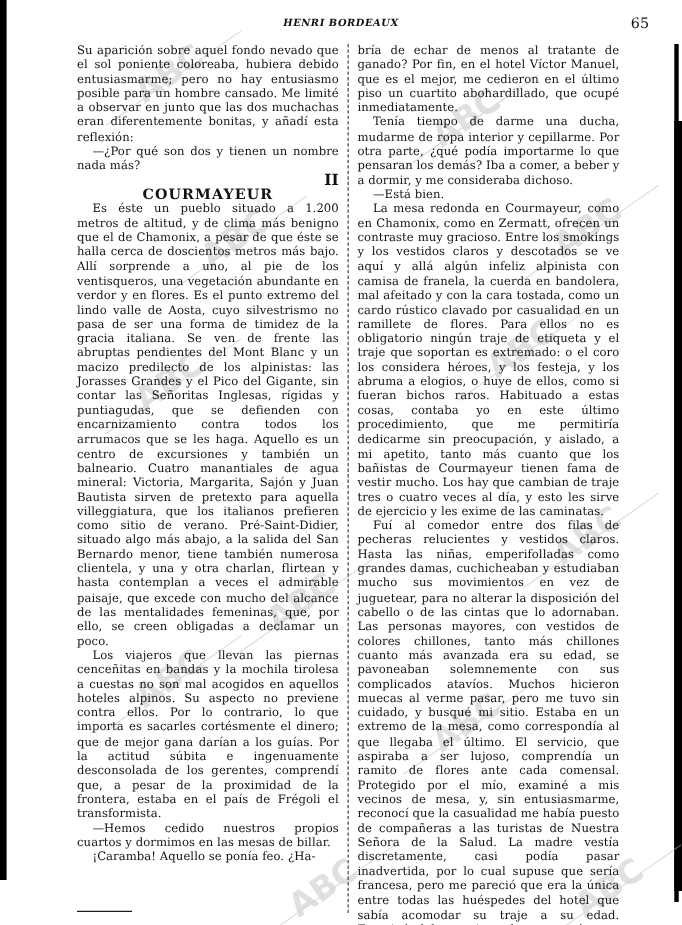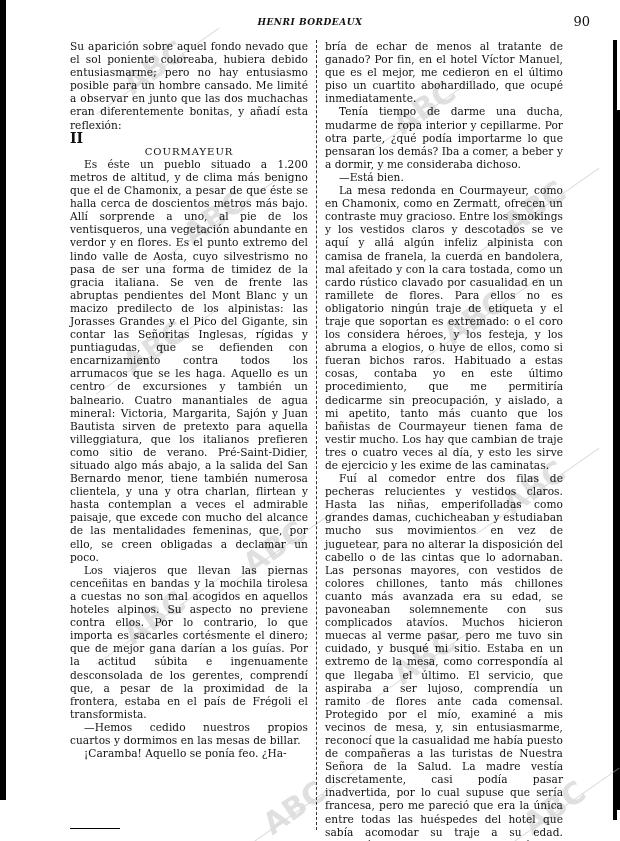--- a/index.html
+++ b/index.html
@@ -24,22 +24,22 @@
     text-align: justify; letter-spacing: 0.05px;
   }
   .col p { margin: 0; text-indent: 14px; }
   .col p.noindent { text-indent: 0; }
   .col-left { left: 70px; width: 238px; }
   .col-right { left: 325px; width: 238px; }
   .col-divider {
     position: absolute; left: 316px; top: 40px; width: 0; height: 790px;
     border-left: 1px dashed #333;
   }
-  .roman { text-align: left; margin: 60px 0 28px 0; font-size: 14px; font-weight: bold; text-indent: 0 !important; }
-  .chapter-sub { text-align: center; font-size: 10px; letter-spacing: 1px; margin-bottom: 12px; text-indent: 0 !important; font-weight: normal; }
+  .roman { text-align: right; margin: 60px 0 28px 0; font-size: 14px; font-weight: bold; text-indent: 0 !important; }
+  .chapter-sub { text-align: center; font-size: 13px; letter-spacing: 1px; margin-bottom: 12px; text-indent: 0 !important; font-weight: bold; }
   .bottom-rule { position: absolute; left: 70px; top: 828px; width: 50px; border-top: 1px solid #000; }
   .watermark {
     position: absolute; color: #c8c8c8; font-family: "DejaVu Sans", sans-serif;
     font-size: 30px; font-weight: bold; transform: rotate(-35deg); opacity: 0.55;
     pointer-events: none;
   }
   .watermark::after {
     content: ""; position: absolute; left: -40px; top: 22px; width: 150px; border-top: 1px solid #bbb;
   }
 </style>
@@ -59,27 +59,28 @@
 <div class="watermark" style="left:180px; top:200px;">ABC</div>
 <div class="watermark" style="left:120px; top:600px;">ABC</div>
 <div class="watermark" style="left:240px; top:530px;">ABC</div>
 <div class="watermark" style="left:500px; top:470px;">ABC</div>
 <div class="watermark" style="left:390px; top:640px;">ABC</div>
 <div class="watermark" style="left:260px; top:790px;">ABC</div>
 <div class="watermark" style="left:520px; top:790px;">ABC</div>
 
 <div class="header">
   <div class="running-head">HENRI BORDEAUX</div>
-  <div class="page-num">90</div>
+  <div class="page-num">65</div>
 </div>
 
 <div class="col-divider"></div>
 
 <div class="col col-left">
   <p class="noindent">Su aparición sobre aquel fondo nevado que el sol poniente coloreaba, hubiera debido entusiasmarme; pero no hay entusiasmo posible para un hombre cansado. Me limité a observar en junto que las dos muchachas eran diferentemente bonitas, y añadí esta reflexión:</p>
+  <p>—¿Por qué son dos y tienen un nombre nada más?</p>
   <p class="roman">II</p>
   <p class="chapter-sub">COURMAYEUR</p>
   <p>Es éste un pueblo situado a 1.200 metros de altitud, y de clima más benigno que el de Chamonix, a pesar de que éste se halla cerca de doscientos metros más bajo. Allí sorprende a uno, al pie de los ventisqueros, una vegetación abundante en verdor y en flores. Es el punto extremo del lindo valle de Aosta, cuyo silvestrismo no pasa de ser una forma de timidez de la gracia italiana. Se ven de frente las abruptas pendientes del Mont Blanc y un macizo predilecto de los alpinistas: las Jorasses Grandes y el Pico del Gigante, sin contar las Señoritas Inglesas, rígidas y puntiagudas, que se defienden con encarnizamiento contra todos los arrumacos que se les haga. Aquello es un centro de excursiones y también un balneario. Cuatro manantiales de agua mineral: Victoria, Margarita, Sajón y Juan Bautista sirven de pretexto para aquella villeggiatura, que los italianos prefieren como sitio de verano. Pré-Saint-Didier, situado algo más abajo, a la salida del San Bernardo menor, tiene también numerosa clientela, y una y otra charlan, flirtean y hasta contemplan a veces el admirable paisaje, que excede con mucho del alcance de las mentalidades femeninas, que, por ello, se creen obligadas a declamar un poco.</p>
   <p>Los viajeros que llevan las piernas cenceñitas en bandas y la mochila tirolesa a cuestas no son mal acogidos en aquellos hoteles alpinos. Su aspecto no previene contra ellos. Por lo contrario, lo que importa es sacarles cortésmente el dinero; que de mejor gana darían a los guías. Por la actitud súbita e ingenuamente desconsolada de los gerentes, comprendí que, a pesar de la proximidad de la frontera, estaba en el país de Frégoli el transformista.</p>
   <p>—Hemos cedido nuestros propios cuartos y dormimos en las mesas de billar.</p>
   <p>¡Caramba! Aquello se ponía feo. ¿Ha-</p>
 </div>
 
 <div class="col col-right">
   <p class="noindent">bría de echar de menos al tratante de ganado? Por fin, en el hotel Víctor Manuel, que es el mejor, me cedieron en el último piso un cuartito abohardillado, que ocupé inmediatamente.</p>

